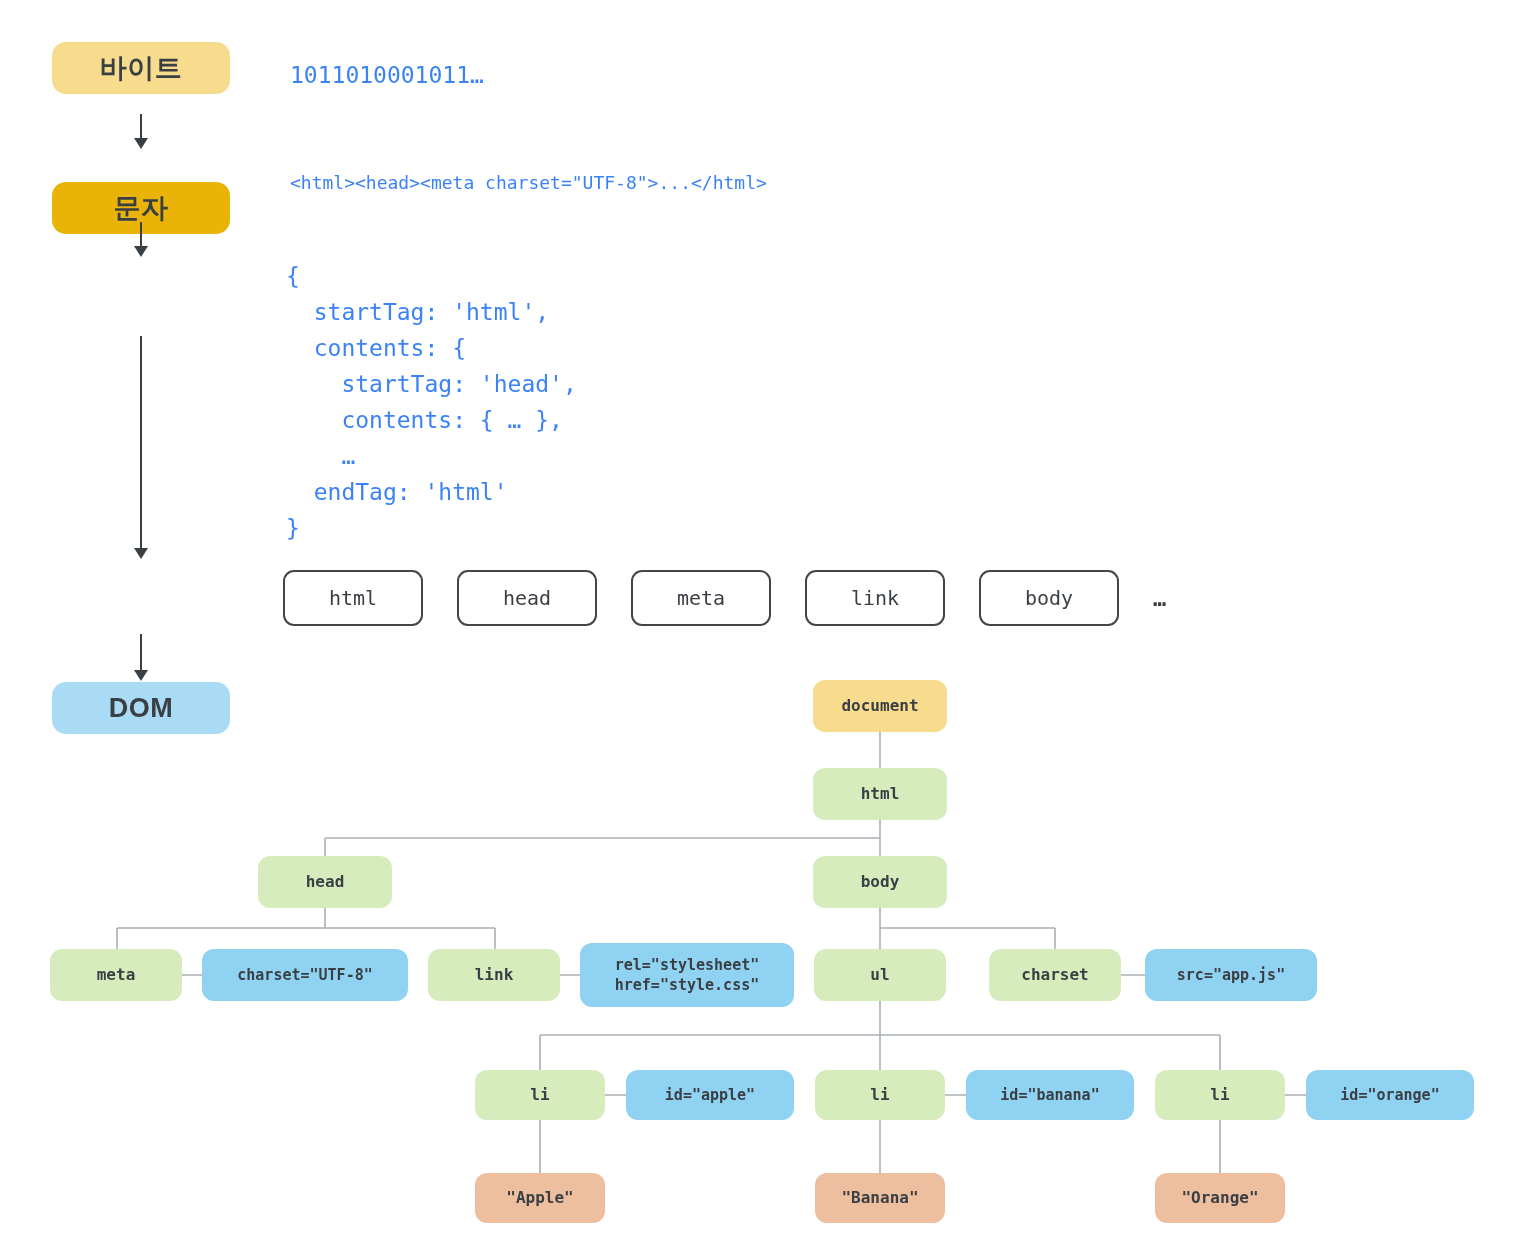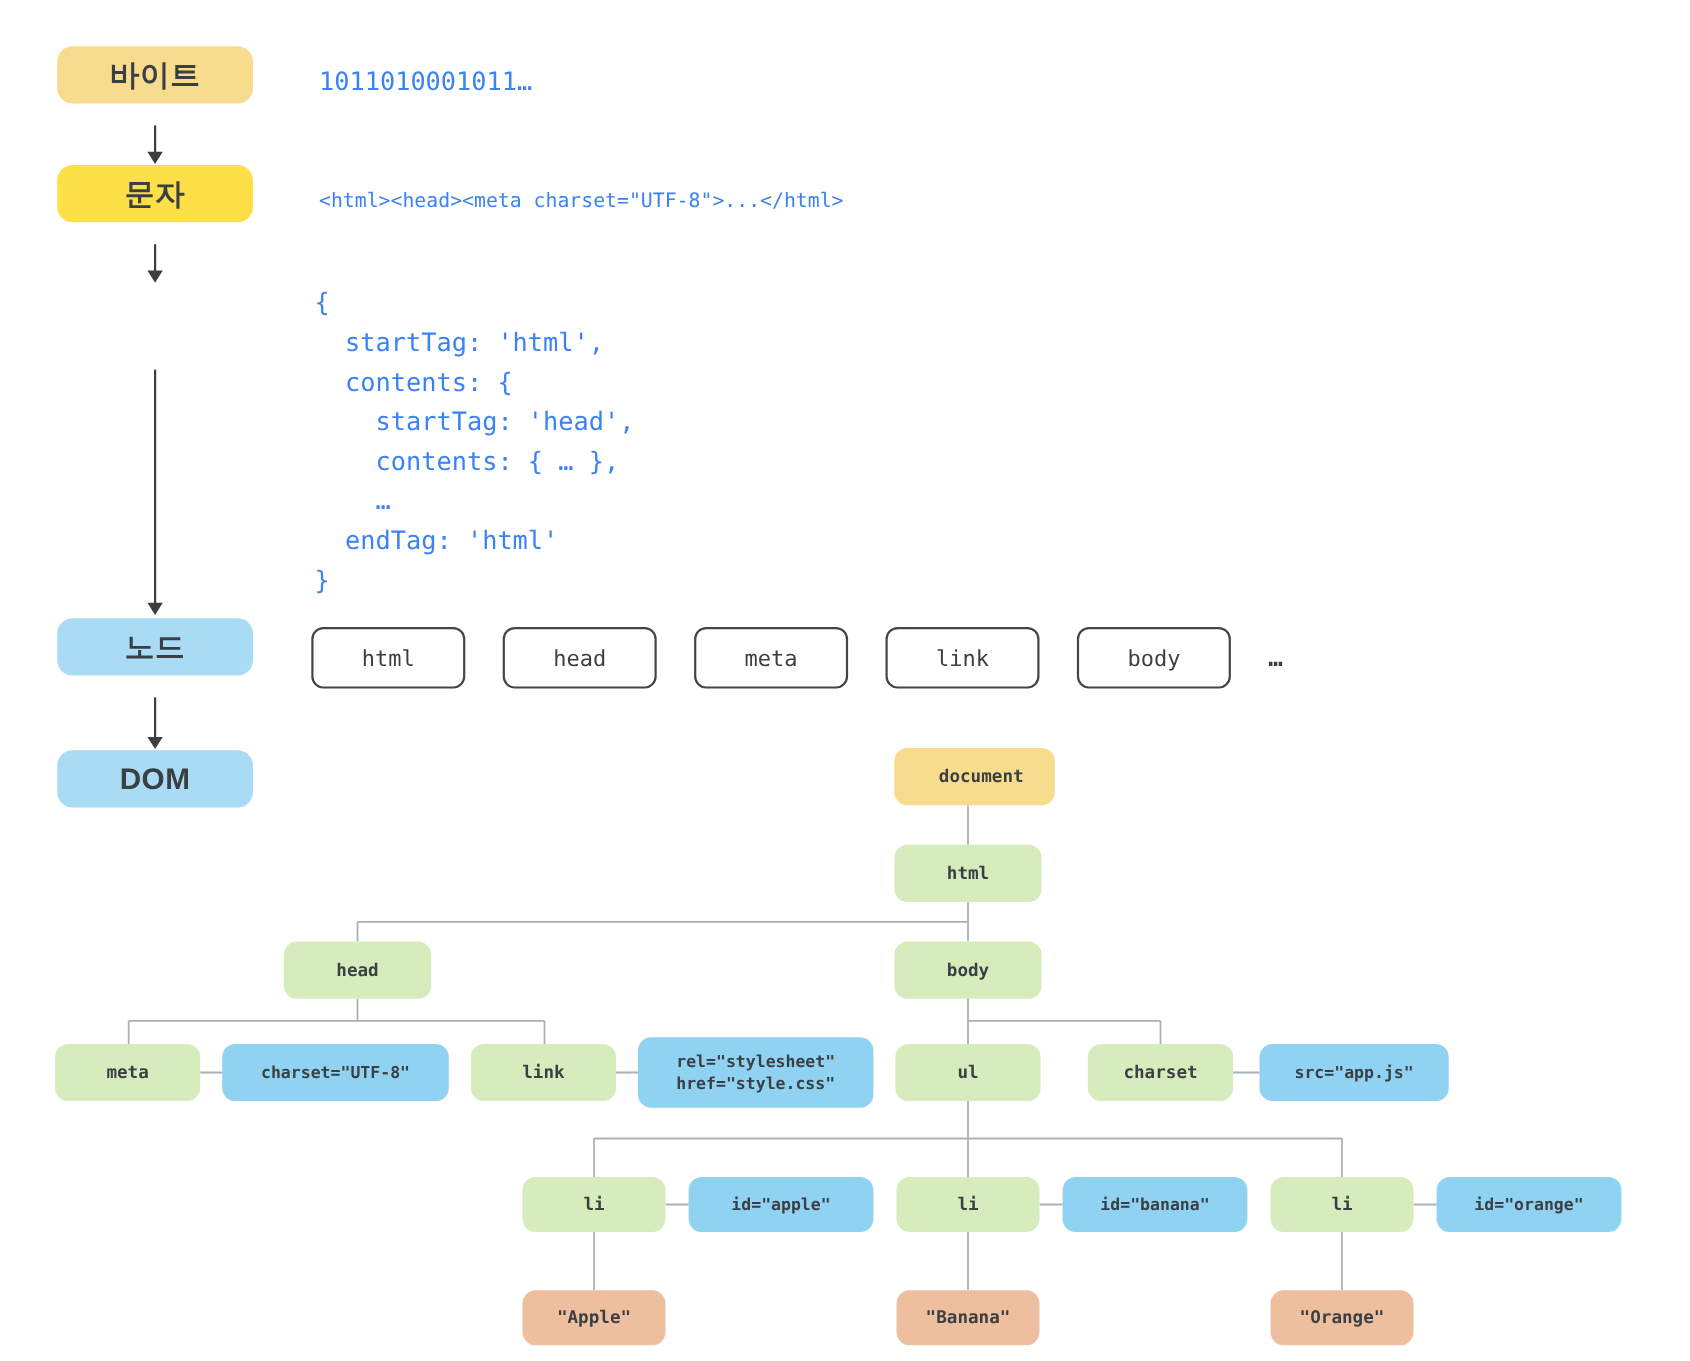--- a/index.html
+++ b/index.html
@@ -7,21 +7,21 @@
     position:relative;width:1536px;height:1237px;background:#ffffff;
     font-family:"Liberation Sans",sans-serif;color:#3a3f44;overflow:hidden;
   }
   
   .pill{
     position:absolute;left:52px;width:178px;height:52px;border-radius:14px;
     display:flex;align-items:center;justify-content:center;
     font-weight:bold;font-size:27px;color:#3a3f44;letter-spacing:.5px;
   }
   .pill.yellow{background:#f8dc8e;}
-  .pill.green{background:#fde047;}
+  .pill.green{background:#eab308;margin-top:32px;}
   .pill.blue{background:#a9dcf4;}
   .p-bytes{top:42px;}
   .p-chars{top:150px;}
   .p-tokens{top:264px;}
   .p-nodes{top:562px;}
   .p-dom{top:682px;}
   .flow-line{position:absolute;left:140px;width:2px;background:#3a3f44;}
   .fl-1{top:114px;height:26px;}
   .fl-2{top:222px;height:26px;}
   .fl-3{top:336px;height:214px;}
@@ -66,21 +66,20 @@
   .t-blue{background:#90d2f2;font-size:15px;}
   .t-salmon{background:#eebf9f;}
 </style>
 </head>
 <body>
 
 <div class="canvas">
 
   <div class="pill yellow p-bytes">바이트</div>
   <div class="pill green p-chars">문자</div>
-  <div class="pill blue p-nodes">노드</div>
   <div class="pill blue p-dom">DOM</div>
 
   <div class="flow-line fl-1"></div>
   <div class="flow-head fh-1"></div>
   <div class="flow-line fl-2"></div>
   <div class="flow-head fh-2"></div>
   <div class="flow-line fl-3"></div>
   <div class="flow-head fh-3"></div>
   <div class="flow-line fl-4"></div>
   <div class="flow-head fh-4"></div>
@@ -109,21 +108,21 @@
     <path d="M880 732 V768"></path>
     <path d="M880 820 V856 M880 838 H325 M325 838 V856"></path>
     <path d="M325 908 V928 M117 928 H495 M117 928 V949 M495 928 V949"></path>
     <path d="M880 908 V949 M880 928 H1055 M1055 928 V949"></path>
     <path d="M182 975 H202 M560 975 H580 M1120 975 H1145"></path>
     <path d="M880 1001 V1035 M540 1035 H1220 M540 1035 V1070 M880 1035 V1070 M1220 1035 V1070"></path>
     <path d="M605 1095 H626 M945 1095 H966 M1285 1095 H1306"></path>
     <path d="M540 1120 V1173 M880 1120 V1173 M1220 1120 V1173"></path>
   </svg>
 
-  <div class="tnode t-yellow" style="left:813px;top:680px;width:134px;height:52px;padding-left:12px;">document</div>
+  <div class="tnode t-yellow" style="left:813px;top:680px;width:134px;height:52px;">document</div>
   <div class="tnode t-green" style="left:813px;top:768px;width:134px;height:52px;">html</div>
   <div class="tnode t-green" style="left:258px;top:856px;width:134px;height:52px;">head</div>
   <div class="tnode t-green" style="left:813px;top:856px;width:134px;height:52px;">body</div>
 
   <div class="tnode t-green" style="left:50px;top:949px;width:132px;height:52px;">meta</div>
   <div class="tnode t-blue" style="left:202px;top:949px;width:206px;height:52px;">charset="UTF-8"</div>
   <div class="tnode t-green" style="left:428px;top:949px;width:132px;height:52px;">link</div>
   <div class="tnode t-blue" style="left:580px;top:943px;width:214px;height:64px;">
     <span>rel="stylesheet"</span>
     <span>href="style.css"</span>

